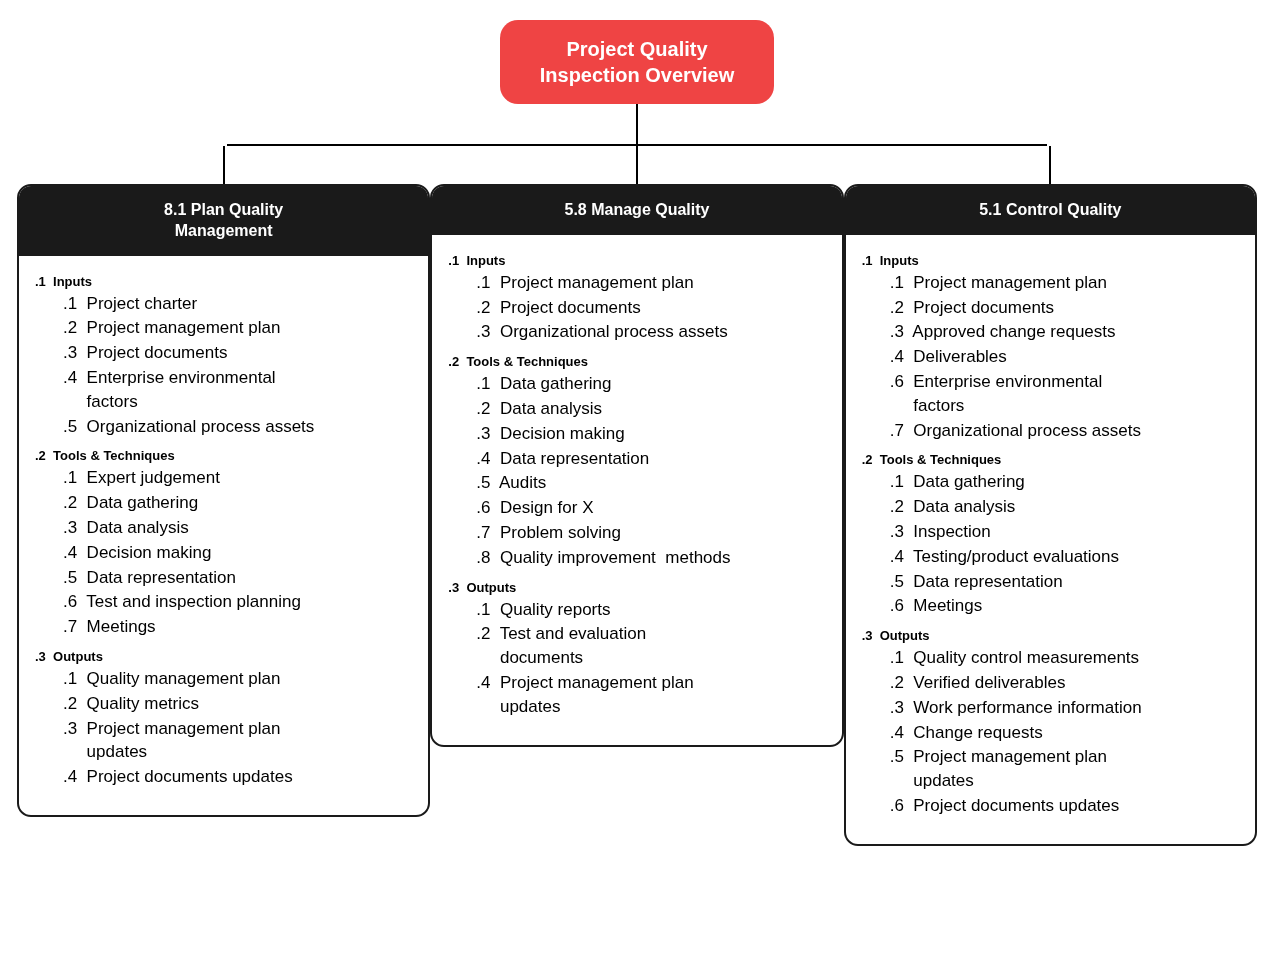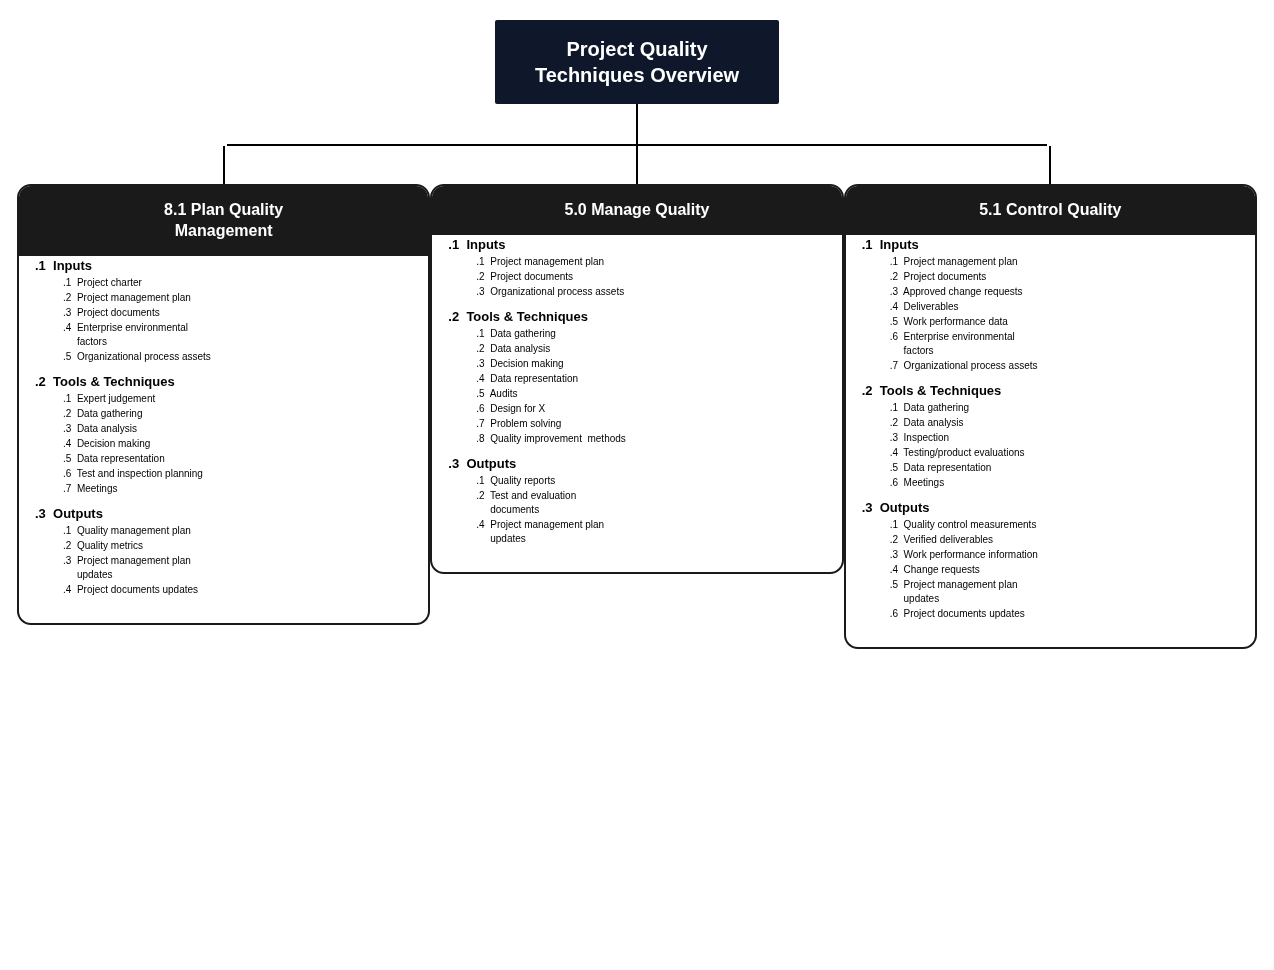--- a/index.html
+++ b/index.html
@@ -9,23 +9,23 @@
       font-size: 13px;
       width: 1274px;
       min-height: 970px;
       display: flex;
       flex-direction: column;
       align-items: center;
       padding: 20px 10px;
     }
 
     .title-box {
-      background: #0f172a;
+      background: #ef4444;
       color: #fff;
-      border-radius: 2px;
+      border-radius: 18px;
       padding: 16px 40px;
       text-align: center;
       font-weight: bold;
       font-size: 20px;
       line-height: 1.3;
       margin-bottom: 0;
       position: relative;
       z-index: 2;
     }
 
@@ -70,55 +70,55 @@
       background: #1a1a1a;
       color: #fff;
       font-weight: bold;
       font-size: 16px;
       text-align: center;
       padding: 14px 12px;
       line-height: 1.3;
     }
 
     .card-body {
-      padding: 2px 16px 16px 16px;
+      padding: 18px 16px 16px 16px;
     }
 
     .section {
       margin-bottom: 10px;
     }
 
     .section-title {
       font-weight: bold;
       font-size: 13px;
       margin-bottom: 3px;
     }
 
     .sub-item {
-      font-size: 10px;
+      font-size: 17px;
       line-height: 1.4;
       margin-left: 28px;
       margin-bottom: 1px;
     }
 
     .top-section {
       display: flex;
       flex-direction: column;
       align-items: center;
       width: 100%;
     }
   </style>
 </head>
 <body>
 
 <div class="top-section">
 
   <div class="title-box">
     <span>Project Quality</span><br>
-    <span>Techniques Overview</span>
+    <span>Inspection Overview</span>
   </div>
 
   <div class="connector-vertical"></div>
 
   <div style="width:820px; position:relative; height:2px; background:#000; margin:0 auto;"></div>
 
   <div class="columns-container">
 
     <div class="col-connector">
       <div class="col-line-down"></div>
@@ -153,21 +153,21 @@
             <div class="sub-item">.3&nbsp; Project management plan<br>&nbsp;&nbsp;&nbsp;&nbsp;&nbsp;updates</div>
             <div class="sub-item">.4&nbsp; Project documents updates</div>
           </div>
         </div>
       </div>
     </div>
 
     <div class="col-connector">
       <div class="col-line-down"></div>
       <div class="card">
-        <div class="card-header">5.0 Manage Quality</div>
+        <div class="card-header">5.8 Manage Quality</div>
         <div class="card-body">
 
           <div class="section">
             <div class="section-title">.1&nbsp; Inputs</div>
             <div class="sub-item">.1&nbsp; Project management plan</div>
             <div class="sub-item">.2&nbsp; Project documents</div>
             <div class="sub-item">.3&nbsp; Organizational process assets</div>
           </div>
 
           <div class="section">
@@ -197,21 +197,20 @@
       <div class="card">
         <div class="card-header">5.1 Control Quality</div>
         <div class="card-body">
 
           <div class="section">
             <div class="section-title">.1&nbsp; Inputs</div>
             <div class="sub-item">.1&nbsp; Project management plan</div>
             <div class="sub-item">.2&nbsp; Project documents</div>
             <div class="sub-item">.3&nbsp; Approved change requests</div>
             <div class="sub-item">.4&nbsp; Deliverables</div>
-            <div class="sub-item">.5&nbsp; Work performance data</div>
             <div class="sub-item">.6&nbsp; Enterprise environmental<br>&nbsp;&nbsp;&nbsp;&nbsp;&nbsp;factors</div>
             <div class="sub-item">.7&nbsp; Organizational process assets</div>
           </div>
 
           <div class="section">
             <div class="section-title">.2&nbsp; Tools &amp; Techniques</div>
             <div class="sub-item">.1&nbsp; Data gathering</div>
             <div class="sub-item">.2&nbsp; Data analysis</div>
             <div class="sub-item">.3&nbsp; Inspection</div>
             <div class="sub-item">.4&nbsp; Testing/product evaluations</div>

